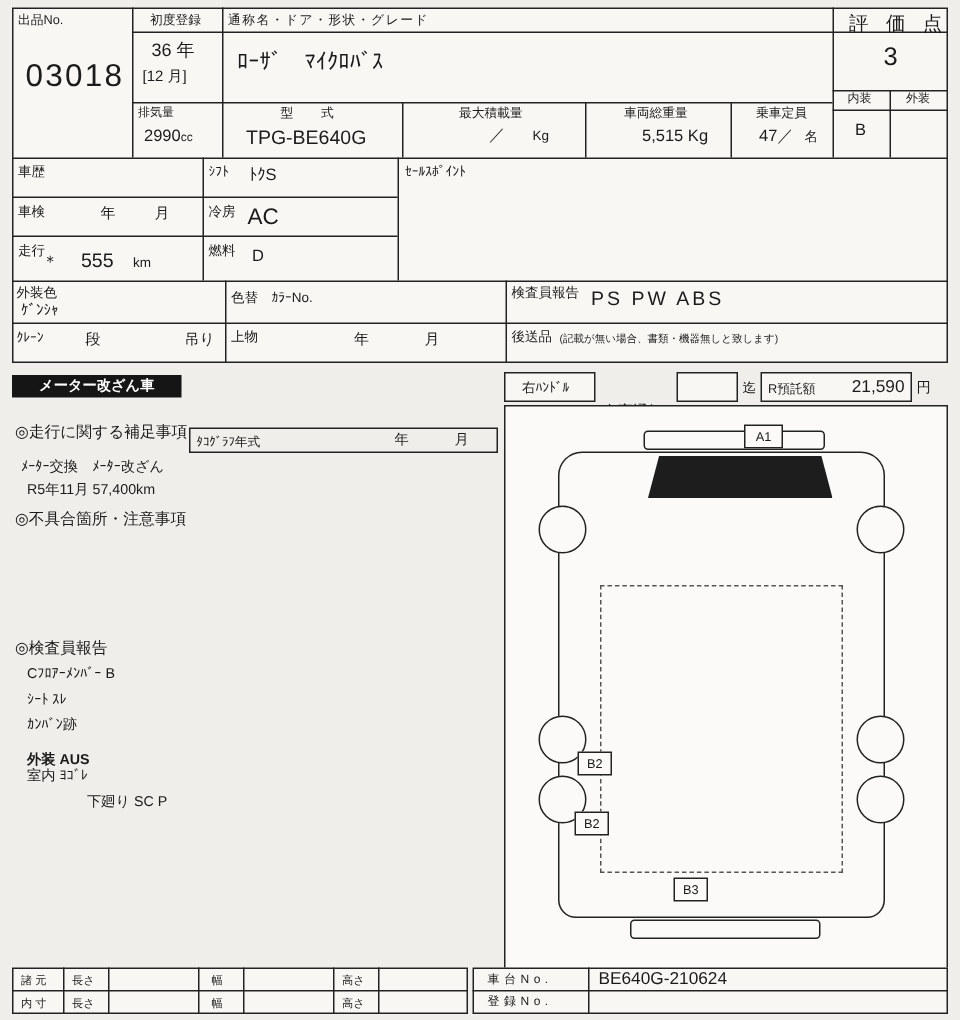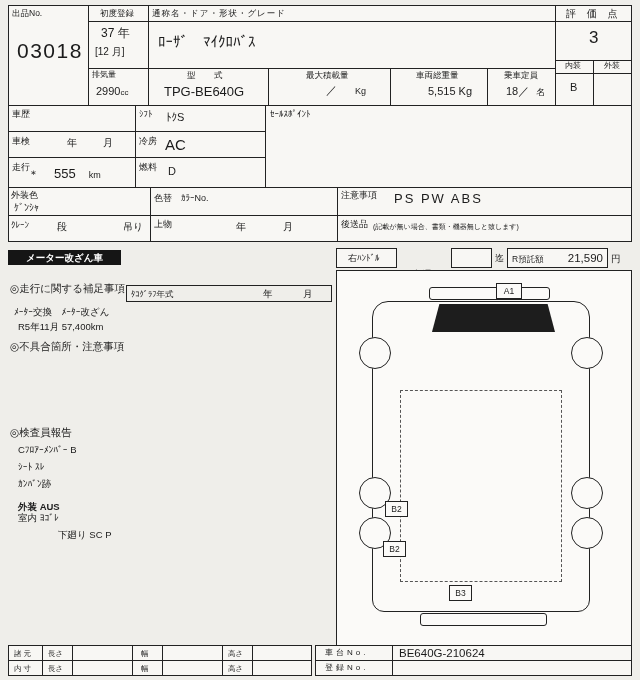--- a/index.html
+++ b/index.html
@@ -40,45 +40,45 @@
   <div class="vl" style="left:390px;top:68px;height:37px;"></div>
   <div class="vl" style="left:487px;top:68px;height:37px;"></div>
   <div class="vl" style="left:135px;top:105px;height:82px;"></div>
   <div class="vl" style="left:265px;top:105px;height:82px;"></div>
   <div class="vl" style="left:150px;top:187px;height:55px;"></div>
   <div class="vl" style="left:337px;top:187px;height:55px;"></div>
 
   <div class="t" style="left:12px;top:9px;font-size:8.5px;">出品No.</div>
   <div class="t" style="left:17px;top:40px;font-size:21px;letter-spacing:1.5px;">03018</div>
   <div class="t" style="left:100px;top:9px;font-size:8.5px;">初度登録</div>
-  <div class="t" style="left:101px;top:27px;font-size:12px;">37 年</div>
+  <div class="t" style="left:101px;top:27px;font-size:12px;">36 年</div>
   <div class="t" style="left:95px;top:47px;font-size:10px;">[12 月]</div>
   <div class="t" style="left:152px;top:9px;font-size:8.5px;letter-spacing:1px;">通称名・ドア・形状・グレード</div>
   <div class="t" style="left:158px;top:34px;font-size:15px;">ﾛｰｻﾞ　ﾏｲｸﾛﾊﾞｽ</div>
-  <div class="t" style="left:566px;top:9px;font-size:10px;letter-spacing:4px;">評 価 点</div>
+  <div class="t" style="left:566px;top:9px;font-size:13px;letter-spacing:4px;">評 価 点</div>
   <div class="t" style="left:589px;top:29px;font-size:17px;">3</div>
   <div class="t" style="left:565px;top:62px;font-size:8px;">内装</div>
   <div class="t" style="left:604px;top:62px;font-size:8px;">外装</div>
   <div class="t" style="left:570px;top:82px;font-size:11px;">B</div>
 
   <div class="t" style="left:92px;top:71px;font-size:8px;">排気量</div>
   <div class="t" style="left:96px;top:86px;font-size:11px;">
     <span>2990</span><span style="font-size:8px;margin-left:0;text-align:center;">cc</span>
   </div>
   <div class="t" style="left:187px;top:71px;font-size:8.5px;letter-spacing:5px;">型　式</div>
   <div class="t" style="left:164px;top:85px;font-size:13px;">TPG-BE640G</div>
   <div class="t" style="left:306px;top:71px;font-size:8.5px;">最大積載量</div>
   <div class="t" style="left:326px;top:85px;font-size:11px;">
     <span>／</span><span style="font-size:9px;margin-left:18px;">Kg</span>
   </div>
   <div class="t" style="left:416px;top:71px;font-size:8.5px;">車両総重量</div>
   <div class="t" style="left:428px;top:86px;font-size:11px;">5,515 Kg</div>
   <div class="t" style="left:504px;top:71px;font-size:8.5px;">乗車定員</div>
   <div class="t" style="left:506px;top:86px;font-size:11px;">
-    <span>18／</span><span style="font-size:9px;margin-left:7px;">名</span>
+    <span>47／</span><span style="font-size:9px;margin-left:7px;">名</span>
   </div>
 
   <div class="t" style="left:12px;top:110px;font-size:9px;">車歴</div>
   <div class="t" style="left:139px;top:110px;font-size:9px;">ｼﾌﾄ</div>
   <div class="t" style="left:166px;top:112px;font-size:11px;">ﾄｸS</div>
   <div class="t" style="left:12px;top:137px;font-size:9px;">車検</div>
   <div class="t" style="left:67px;top:138px;font-size:10px;">年</div>
   <div class="t" style="left:103px;top:138px;font-size:10px;">月</div>
   <div class="t" style="left:139px;top:137px;font-size:9px;">冷房</div>
   <div class="t" style="left:165px;top:137px;font-size:15px;">AC</div>
@@ -86,21 +86,21 @@
   <div class="t" style="left:28px;top:167px;font-size:11px;">
     <span>＊</span><span style="font-size:13px;margin-left:15px;">555</span><span style="font-size:9px;margin-left:13px;">km</span>
   </div>
   <div class="t" style="left:139px;top:163px;font-size:9px;">燃料</div>
   <div class="t" style="left:168px;top:166px;font-size:11px;">D</div>
   <div class="t" style="left:270px;top:110px;font-size:9px;">ｾｰﾙｽﾎﾟｲﾝﾄ</div>
   <div class="t" style="left:11px;top:191px;font-size:9px;">外装色</div>
   <div class="t" style="left:14px;top:203px;font-size:10px;">ｹﾞﾝｼｬ</div>
   <div class="t" style="left:154px;top:194px;font-size:9px;">色替</div>
   <div class="t" style="left:181px;top:194px;font-size:9px;">ｶﾗｰNo.</div>
-  <div class="t" style="left:341px;top:191px;font-size:9px;">注意事項</div>
+  <div class="t" style="left:341px;top:191px;font-size:9px;">検査員報告</div>
   <div class="t" style="left:394px;top:192px;font-size:13px;letter-spacing:2px;">PS PW ABS</div>
   <div class="t" style="left:11px;top:221px;font-size:9px;">ｸﾚｰﾝ</div>
   <div class="t" style="left:57px;top:222px;font-size:10px;">段</div>
   <div class="t" style="left:123px;top:222px;font-size:10px;">吊り</div>
   <div class="t" style="left:154px;top:220px;font-size:9px;">上物</div>
   <div class="t" style="left:236px;top:222px;font-size:10px;">年</div>
   <div class="t" style="left:283px;top:222px;font-size:10px;">月</div>
   <div class="t" style="left:341px;top:220px;font-size:9px;">後送品</div>
   <div class="t" style="left:373px;top:223px;font-size:7px;">(記載が無い場合、書類・機器無しと致します)</div>
 

